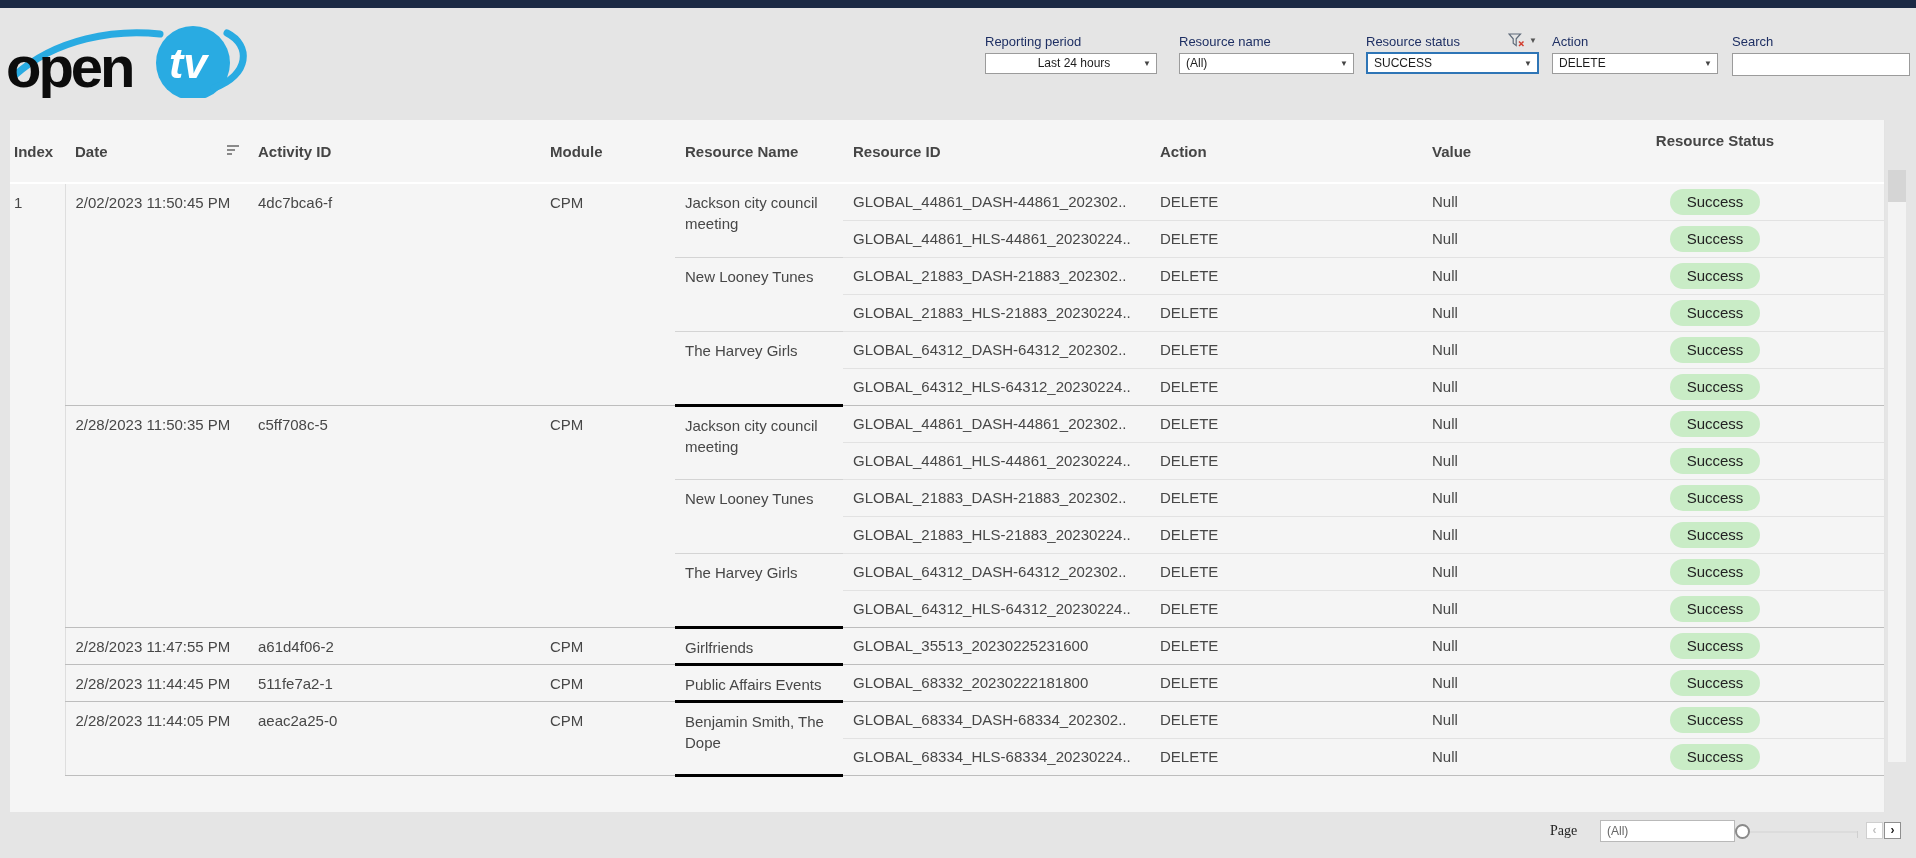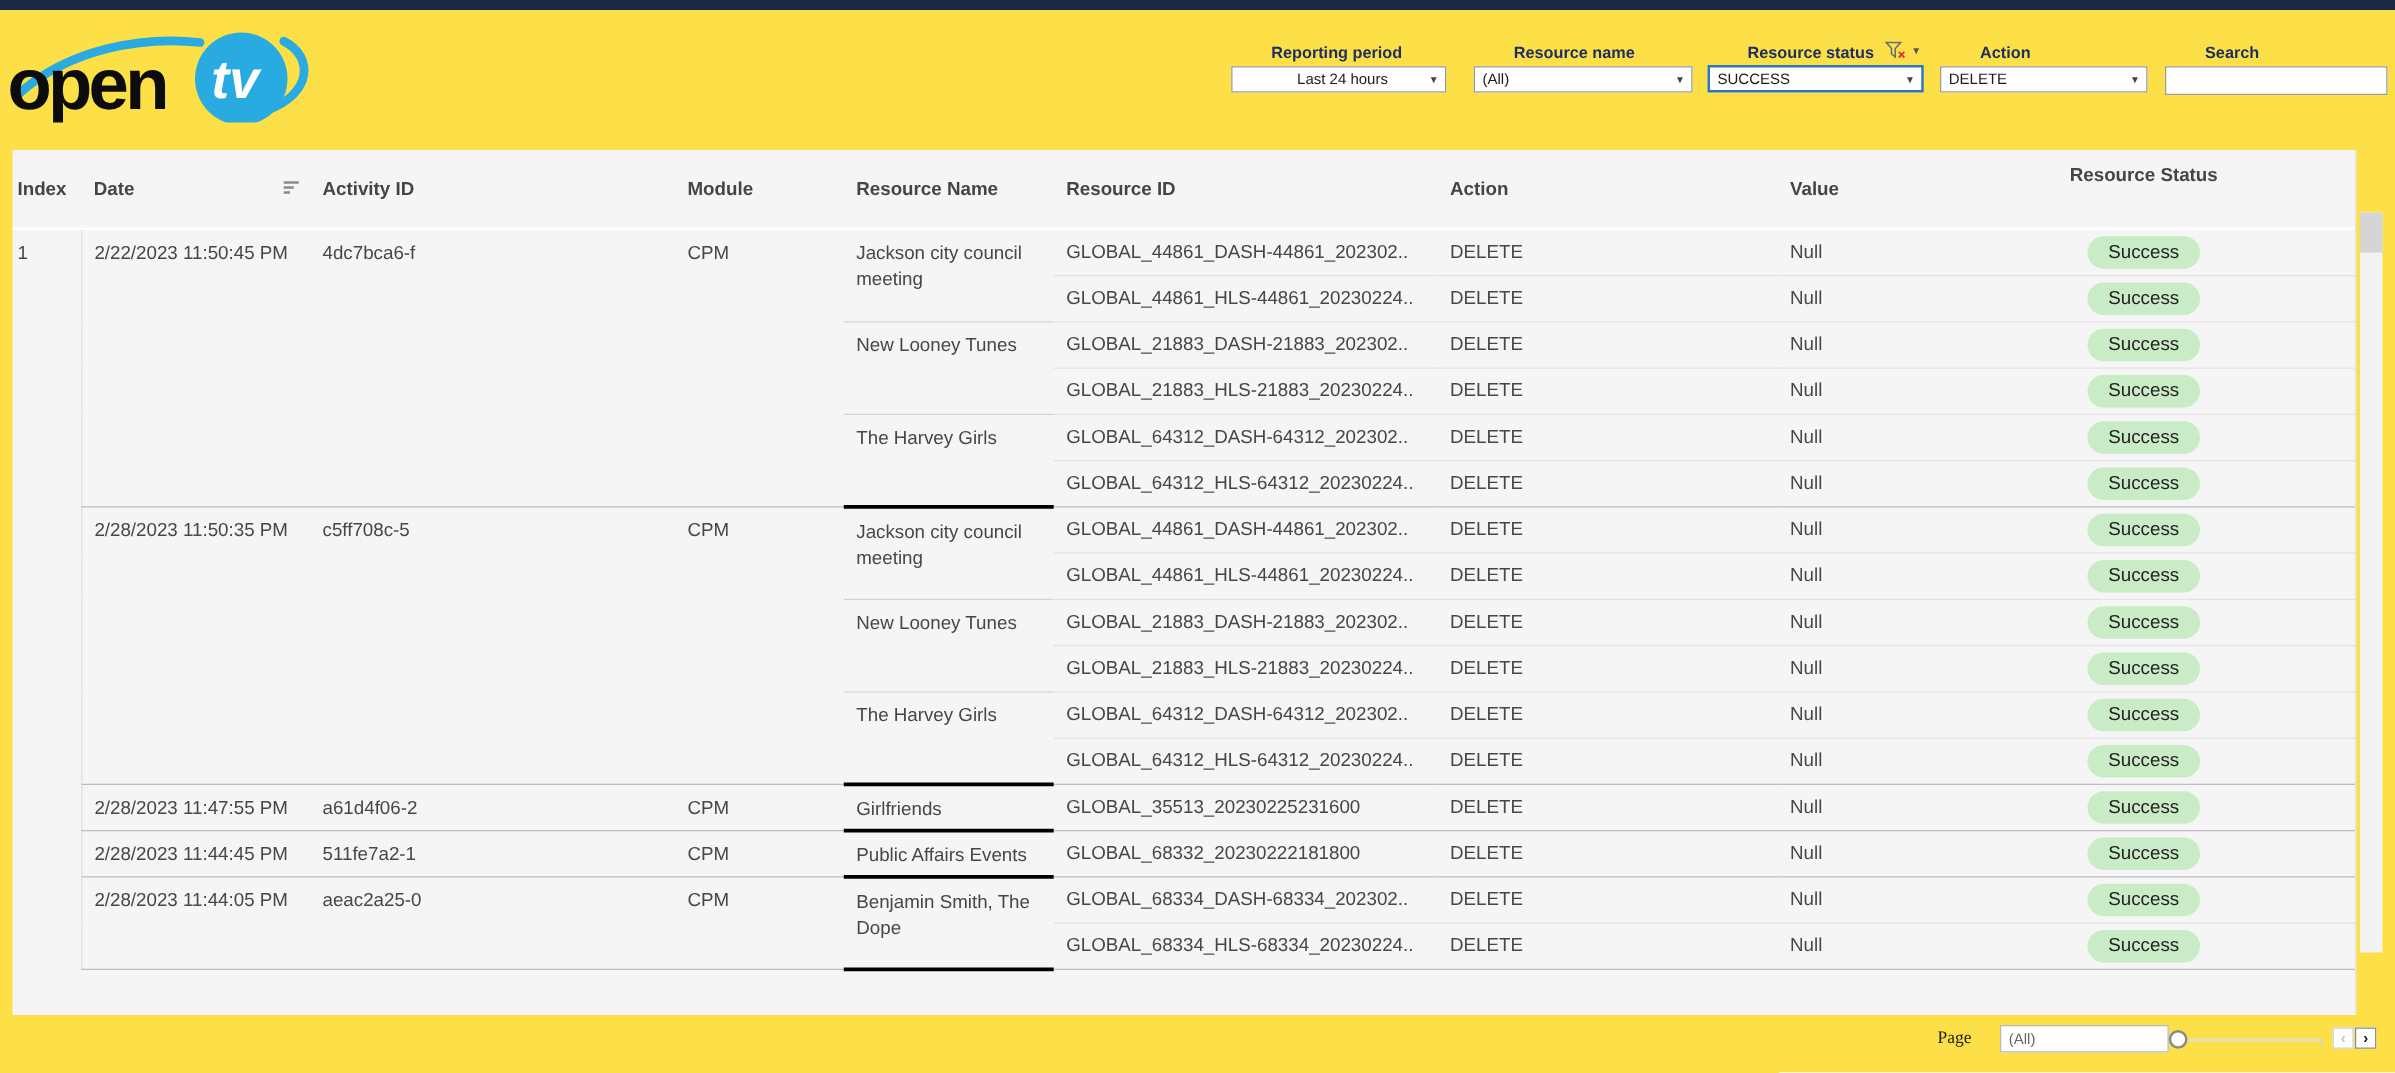--- a/index.html
+++ b/index.html
@@ -1,27 +1,27 @@
 <!DOCTYPE html>
 <html><head>
 <meta charset="utf-8">
 <style>
   html,body{margin:0;padding:0;background:#fff;}
-  .page{position:relative;width:1916px;height:858px;background:#fde047;
+  .page{position:relative;width:1916px;height:858px;background:#e5e5e5;
         font-family:"Liberation Sans",sans-serif;overflow:hidden;}
   .topbar{position:absolute;left:0;top:0;width:1916px;height:8px;background:#1b2944;}
 
   
   .logo{position:absolute;left:6px;top:12px;width:244px;height:86px;}
   .page-title{position:absolute;left:258px;top:20px;font-size:33px;font-weight:bold;color:#1e2f63;}
   .page-subtitle{position:absolute;left:260px;top:63px;font-size:15px;font-weight:bold;color:#1f83d6;}
 
   
   .filter{position:absolute;top:34px;}
-  .filter .lbl{font-size:13px;font-weight:bold;color:#1e2f63;height:17px;white-space:nowrap;margin-left:32px;}
+  .filter .lbl{font-size:13px;font-weight:normal;color:#1e2f63;height:17px;white-space:nowrap;}
   .fbox{position:relative;height:19px;border:1px solid #9b9b9b;background:#fff;font-size:12px;
         color:#1c1c1c;line-height:19px;padding-left:6px;margin-top:2px;cursor:pointer;white-space:nowrap;}
   .fbox .caret{position:absolute;right:5px;top:0;font-size:8px;color:#444;line-height:19px;}
   .fbox.focused{border:2px solid #2e75b6;height:18px;line-height:18px;margin-top:1px;}
   .f-rp{left:985px;} .f-rp .fbox{width:164px;text-align:center;}
   .f-rn{left:1179px;} .f-rn .fbox{width:167px;}
   .f-rs{left:1366px;} .f-rs .fbox{width:163px;}
   .f-ac{left:1552px;} .f-ac .fbox{width:158px;}
   .f-se{left:1732px;}
   .search-box{width:168px;height:19px;border:1px solid #9b9b9b;background:#fff;margin-top:2px;
@@ -164,21 +164,21 @@
           <th>Resource Name</th>
           <th>Resource ID</th>
           <th>Action</th>
           <th>Value</th>
           <th class="col-status">Resource Status</th>
         </tr>
       </thead>
       <tbody id="tbody">
           <tr class="leafrow">
             <td class="index-cell" rowspan="16">1</td>
-            <td class="gtop date-cell" rowspan="6">2/22/2023 11:50:45 PM</td>
+            <td class="gtop date-cell" rowspan="6">2/02/2023 11:50:45 PM</td>
             <td class="gtop" rowspan="6">4dc7bca6-f</td>
             <td class="gtop" rowspan="6">CPM</td>
             <td class="resname" rowspan="2">Jackson city council meeting</td>
             <td class="leaf">GLOBAL_44861_DASH-44861_202302..</td>
             <td class="leaf">DELETE</td>
             <td class="leaf">Null</td>
             <td class="leaf status-cell"><span class="badge">Success</span></td>
           </tr>
           <tr class="leafrow">
             <td class="leaf">GLOBAL_44861_HLS-44861_20230224..</td>

